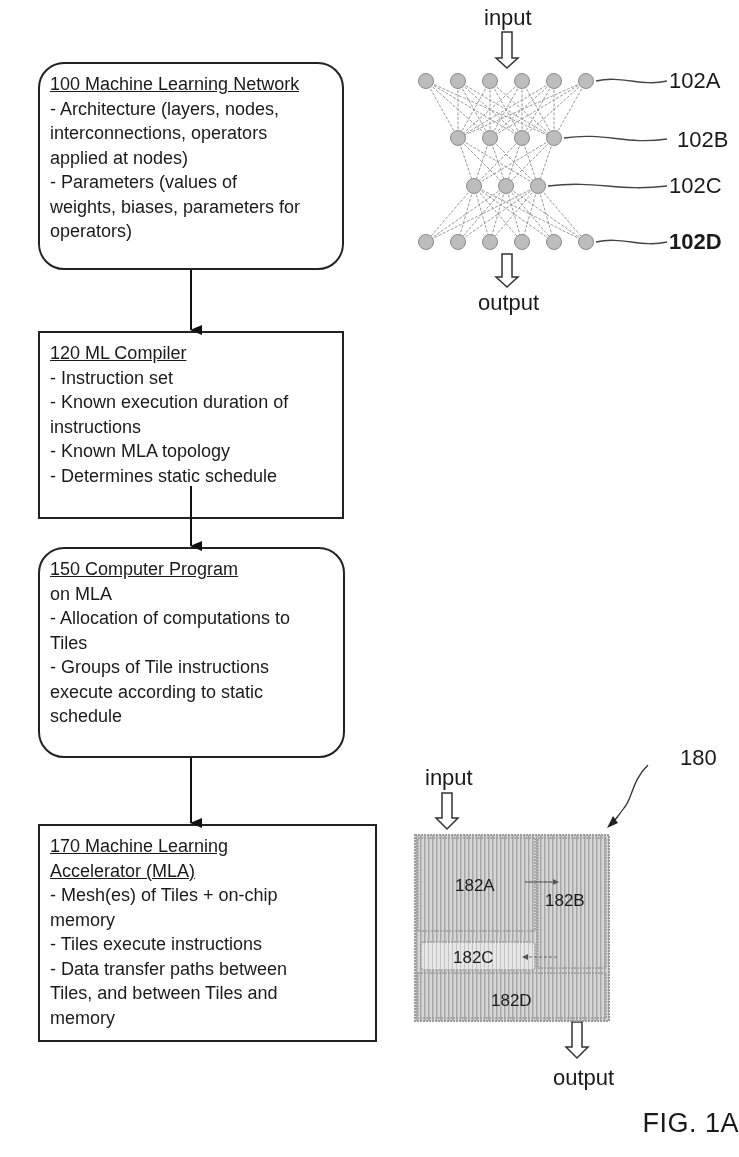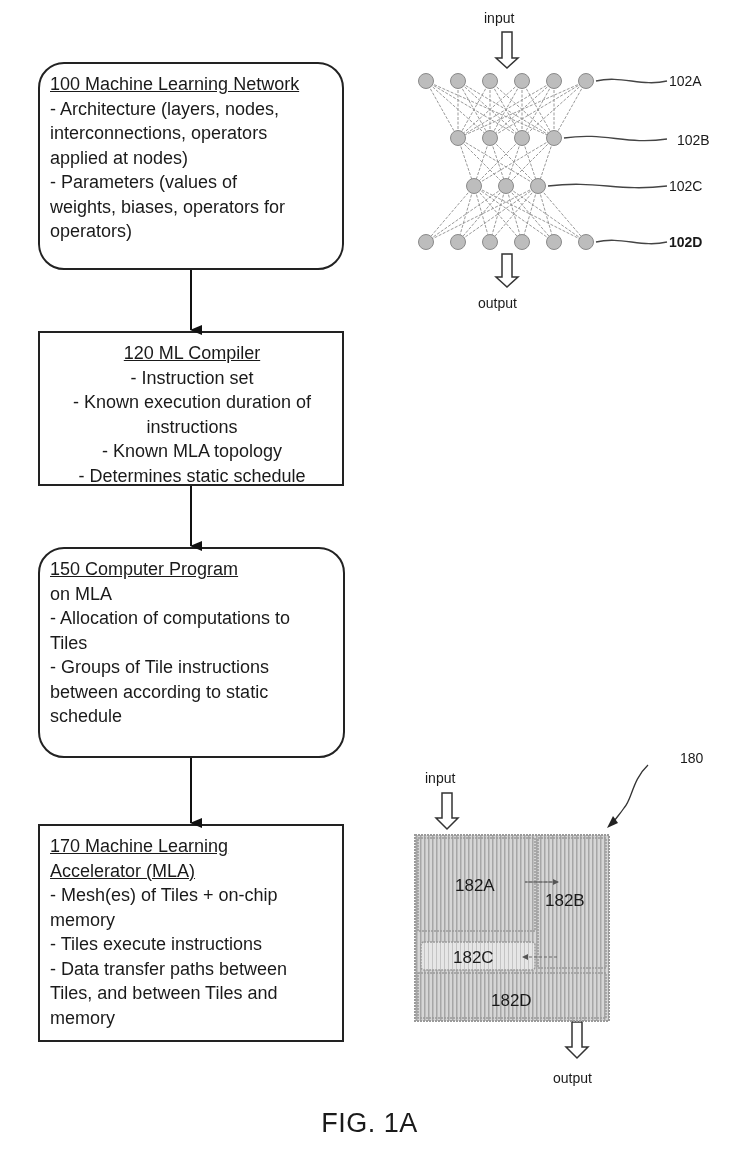--- a/index.html
+++ b/index.html
@@ -5,57 +5,57 @@
     html, body { margin: 0; padding: 0; background: #ffffff; }
     body { width: 739px; height: 1157px; position: relative; overflow: hidden;
            font-family: "Liberation Sans", sans-serif; color: #1a1a1a; }
     .box { position: absolute; border: 2px solid #222; background: #fff;
            padding: 8px 8px 14px 10px; box-sizing: border-box;
            font-size: 18px; line-height: 24.5px; }
     .box.rounded { border-radius: 26px; }
     .box .title { text-decoration: underline; }
     .box .line { display: block; }
     svg { position: absolute; left: 0; top: 0; overflow: visible; }
-    .lbl { position: absolute; font-size: 14px; line-height: 20px; white-space: nowrap; }
-    .caption { position: absolute; left: 0; width: 739px; top: 1108px; text-align: center;
+    .lbl { position: absolute; font-size: 22px; line-height: 20px; white-space: nowrap; }
+    .caption { position: absolute; left: 0; width: 739px; top: 1108px; text-align: right;
                font-size: 27px; letter-spacing: 0.5px; }
   </style>
 </head>
 <body>
 
 <div class="box rounded" style="left:38px; top:62px; width:306px; height:208px;">
   <span class="line title">100 Machine Learning Network</span>
   <span class="line">- Architecture (layers, nodes,</span>
   <span class="line">interconnections, operators</span>
   <span class="line">applied at nodes)</span>
   <span class="line">- Parameters (values of</span>
-  <span class="line">weights, biases, operators for</span>
+  <span class="line">weights, biases, parameters for</span>
   <span class="line">operators)</span>
 </div>
 
-<div class="box" style="left:38px; top:331px; width:306px; height:155px;text-align:center;">
+<div class="box" style="left:38px; top:331px; width:306px; height:188px;">
   <span class="line title">120 ML Compiler</span>
   <span class="line">- Instruction set</span>
   <span class="line">- Known execution duration of</span>
   <span class="line">instructions</span>
   <span class="line">- Known MLA topology</span>
   <span class="line">- Determines static schedule</span>
 </div>
 
 <div class="box rounded" style="left:38px; top:547px; width:307px; height:211px;">
   <span class="line title">150 Computer Program</span>
   <span class="line">on MLA</span>
   <span class="line">- Allocation of computations to</span>
   <span class="line">Tiles</span>
   <span class="line">- Groups of Tile instructions</span>
-  <span class="line">between according to static</span>
+  <span class="line">execute according to static</span>
   <span class="line">schedule</span>
 </div>
 
-<div class="box" style="left:38px; top:824px; width:306px; height:218px;">
+<div class="box" style="left:38px; top:824px; width:339px; height:218px;">
   <span class="line title">170 Machine Learning</span>
   <span class="line title">Accelerator (MLA)</span>
   <span class="line">- Mesh(es) of Tiles + on-chip</span>
   <span class="line">memory</span>
   <span class="line">- Tiles execute instructions</span>
   <span class="line">- Data transfer paths between</span>
   <span class="line">Tiles, and between Tiles and</span>
   <span class="line">memory</span>
 </div>
 

